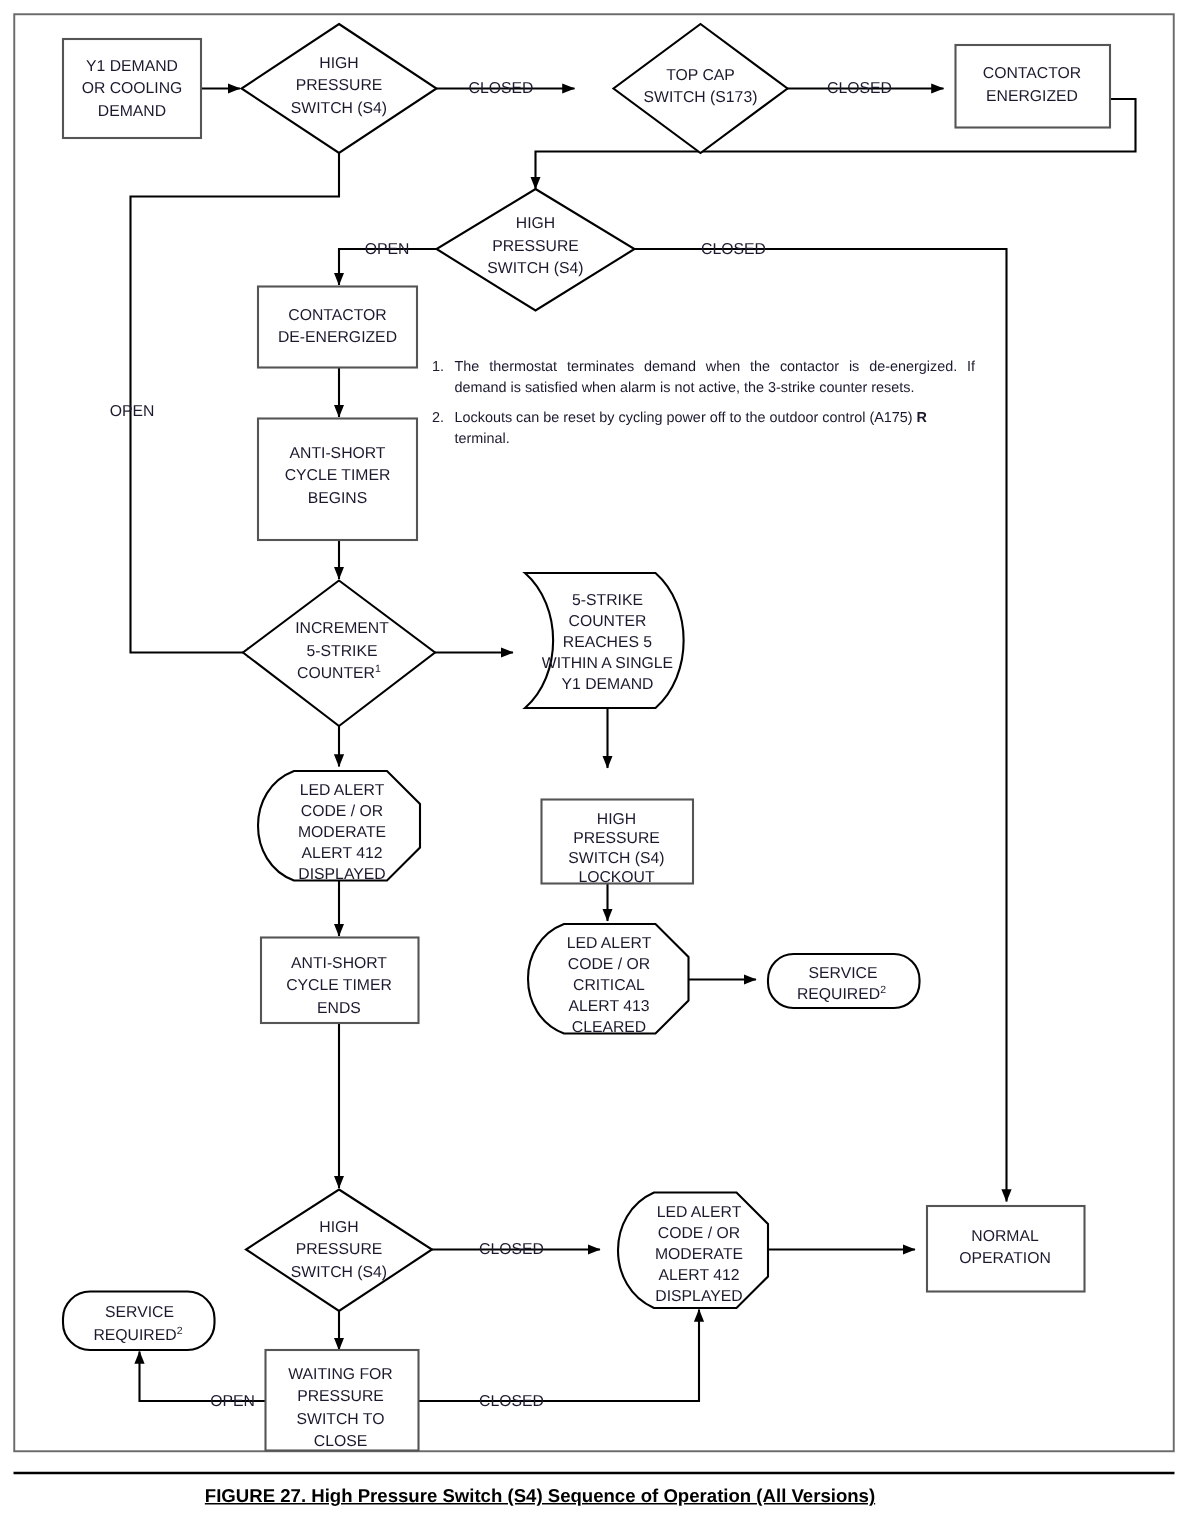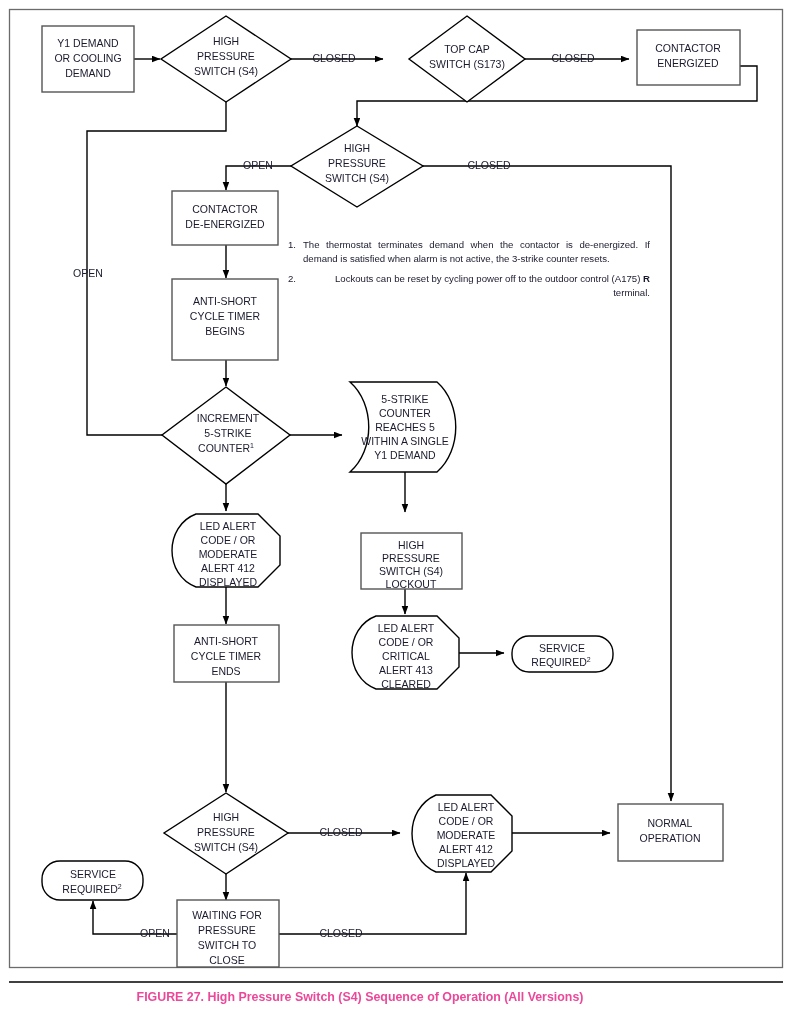--- a/index.html
+++ b/index.html
@@ -15,24 +15,24 @@
   .shape{fill:#ffffff;stroke:#000000;stroke-width:1.4;}
   .shapeGray{fill:#ffffff;stroke:#555555;stroke-width:1.4;}
   .conn{stroke:#000000;stroke-width:1.4;fill:none;}
   .frame{fill:none;stroke:#6b6b6b;stroke-width:1.3;}
   .rule{stroke:#000000;stroke-width:1.6;}
   .note{position:absolute;font-family:"Liberation Sans","DejaVu Sans",sans-serif;
         font-size:9.6px;color:#1a1a2e;line-height:1.42;}
   .noteRow{display:flex;margin-bottom:7px;}
   .noteNum{width:15px;flex:0 0 15px;}
   .noteBody{flex:1;text-align:justify;}
-  .noteBody.nojust{text-align:right;}
+  .noteBody.nojust{text-align:left;}
   .caption{position:absolute;left:0;right:0;text-align:center;
            font-family:"Liberation Sans","DejaVu Sans",sans-serif;
-           font-size:12.4px;font-weight:bold;color:#ec4899;}
+           font-size:12.4px;font-weight:bold;color:#000000;text-decoration:underline;}
   b{font-weight:bold;}
 </style>
 </head>
 <body>
 
 <div id="page">
 
   <svg width="792" height="1022" viewBox="0 0 792 1022">
 
     <rect class="frame" x="9.5" y="9.5" width="773" height="958"></rect>

